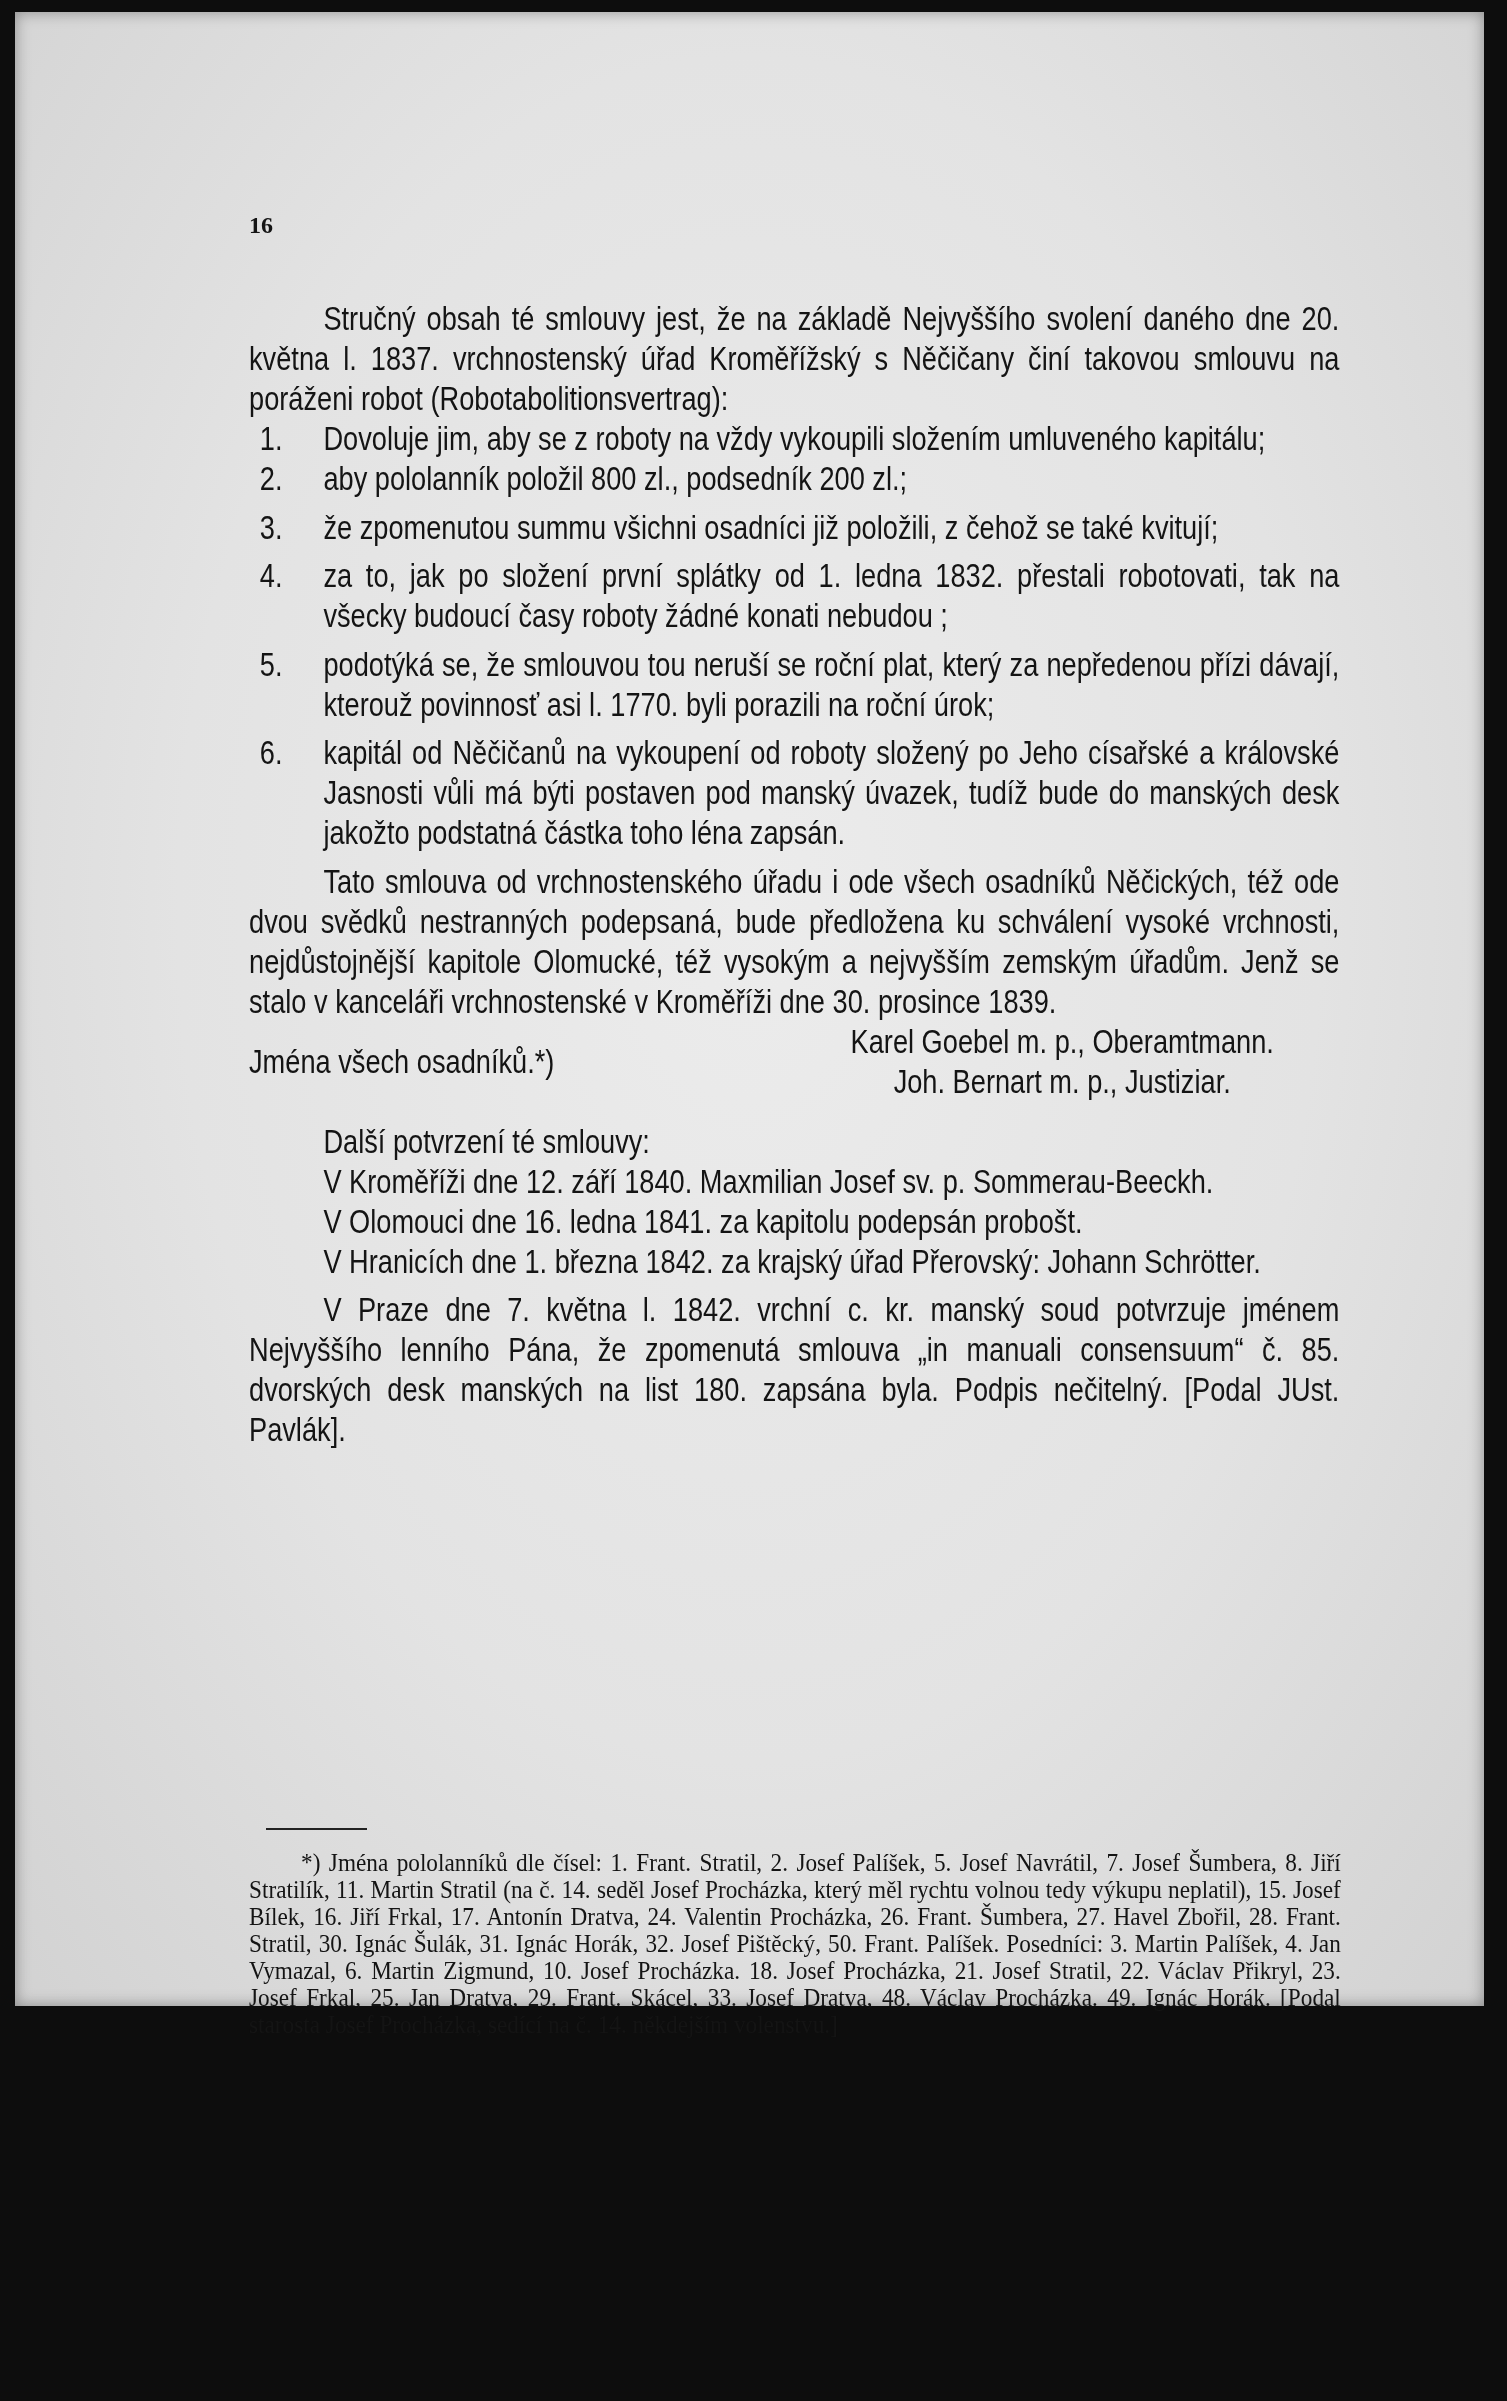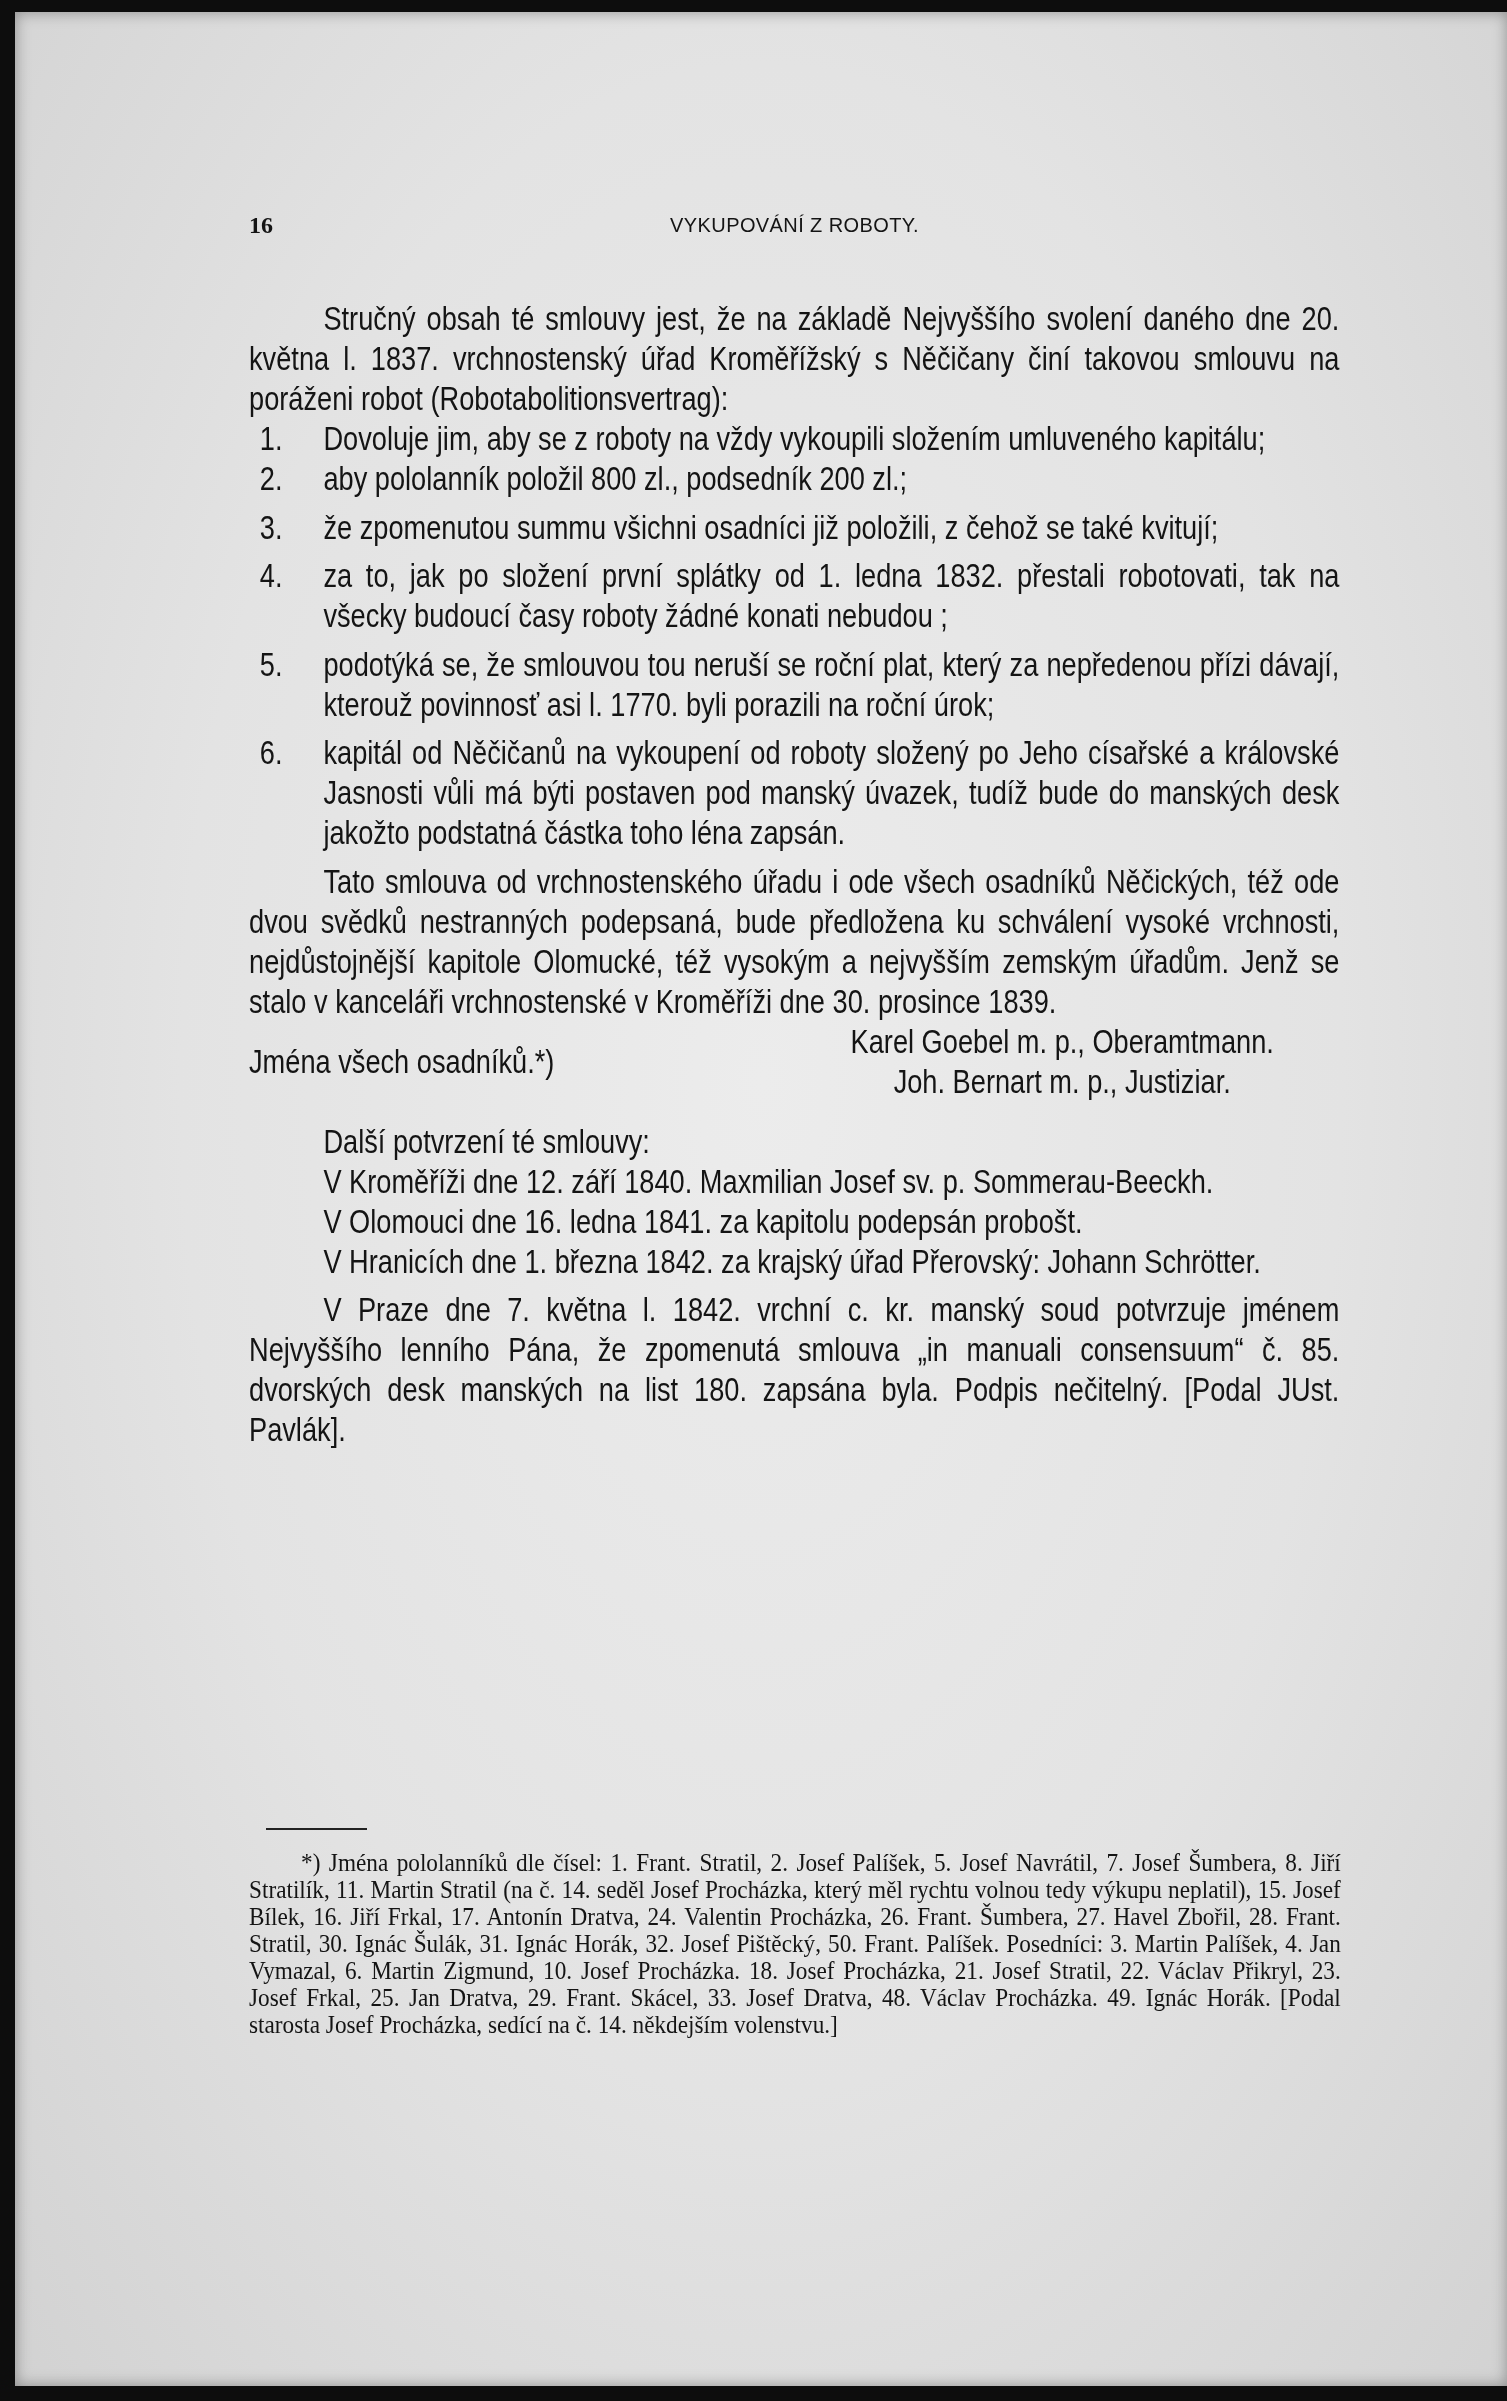--- a/index.html
+++ b/index.html
@@ -1,21 +1,20 @@
 <!DOCTYPE html>
 <html style="font-size:13.5px"><head>
 <meta charset="utf-8">
 <style>
   html, body { margin:0; padding:0; }
   body { width:1508px; height:2401px; background:#0d0d0d; position:relative; overflow:hidden; }
   .page {
-    position:absolute; left:15px; top:12px; width:1469px; height:2374px;
+    position:absolute; left:15px; top:12px; width:1469px; height:1994px;
     background: radial-gradient(ellipse at 50% 45%, #ececec 0%, #e3e3e3 55%, #d2d2d2 100%);
     box-shadow: inset 0 0 15px rgba(0,0,0,0.35);
-    padding-left: 24px;
   }
   .col {
     position:absolute; left:234px; width:1091px;
     font-family:"Liberation Sans Narrow","Liberation Sans", sans-serif;
     color:#141414;
   }
   .runhead { top:200px; height:34px; font-size:21px; }
   .runhead .pg { position:absolute; left:0; top:0; font-family:"Liberation Serif", serif; font-weight:bold; font-size:24px; }
   .runhead .title { position:absolute; left:0; right:0; text-align:center; top:1.7px; letter-spacing:0.4px; font-size:20px; }
   .body { top:286px; font-size:34px; line-height:40px; transform:scaleX(0.80); transform-origin:left top; width:1363px; }
@@ -32,21 +31,20 @@
   .foot { top:1837px; font-family:"Liberation Serif", serif; font-size:25px; line-height:27px; transform:scaleX(0.93); transform-origin:left top; width:1174px; }
   .foot p { margin:0; text-align:justify; text-indent:56px; }
 </style>
 </head>
 <body>
 
 <div class="page">
 
   <div class="col runhead">
     <span class="pg">16</span>
-    <span class="title">VYKUPOVÁNÍ Z ROBOTY.</span>
   </div>
 
   <div class="col body">
     <p class="indent">Stručný obsah té smlouvy jest, že na základě Nejvyššího svolení daného dne 20. května l. 1837. vrchnostenský úřad Kroměřížský s Něčičany činí takovou smlouvu na poráženi robot (Robotabolitionsvertrag):</p>
 
     <ul class="list">
       <li><span class="num">1.</span><span>Dovoluje jim, aby se z roboty na vždy vykoupili složením umluveného kapitálu;</span></li>
       <li><span class="num">2.</span><span>aby pololanník položil 800 zl., podsedník 200 zl.;</span></li>
       <div class="gap"></div>
       <li><span class="num">3.</span><span>že zpomenutou summu všichni osadníci již položili, z čehož se také kvitují;</span></li>

